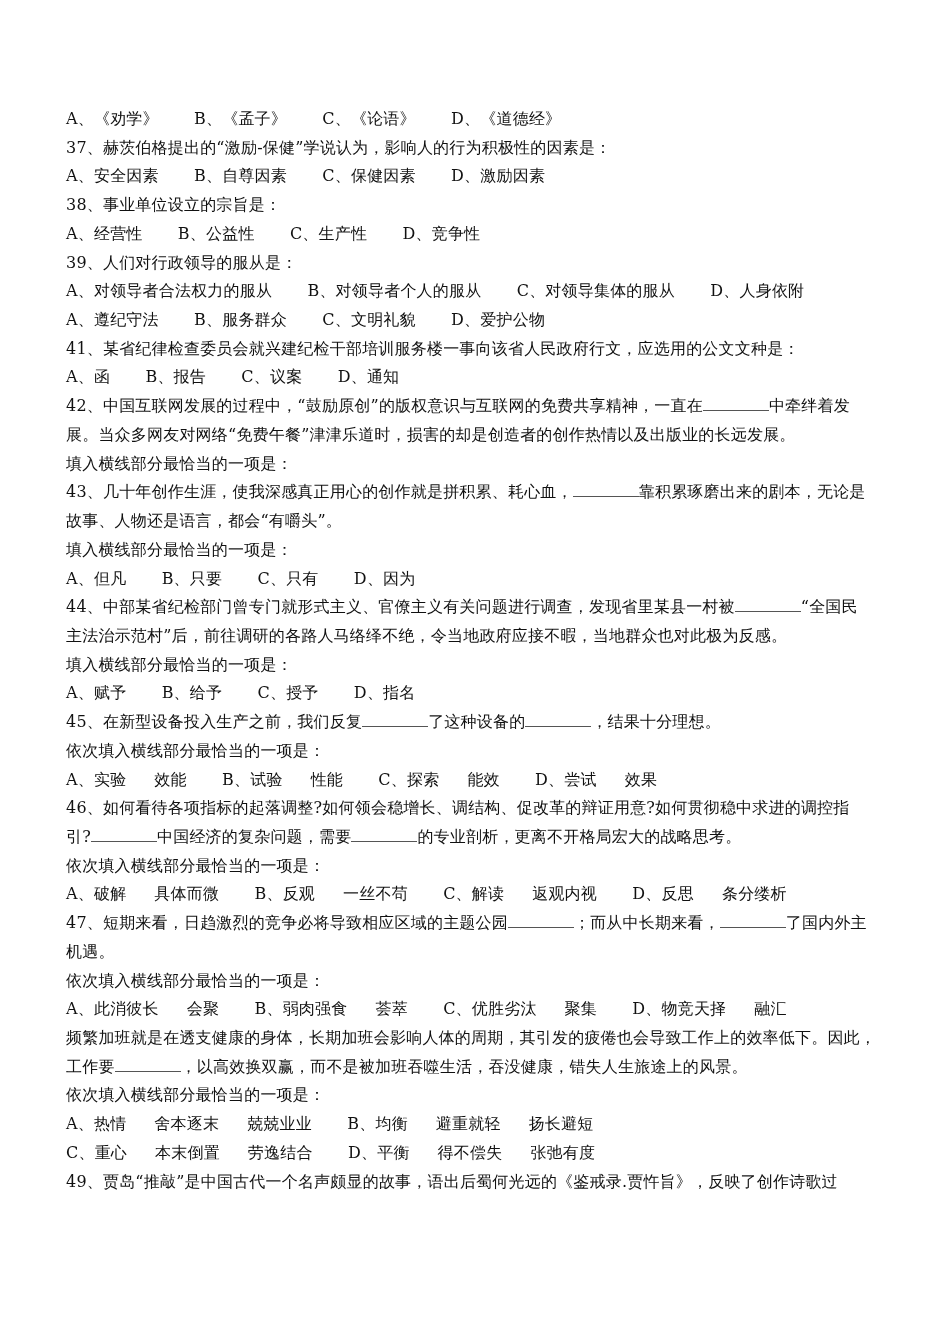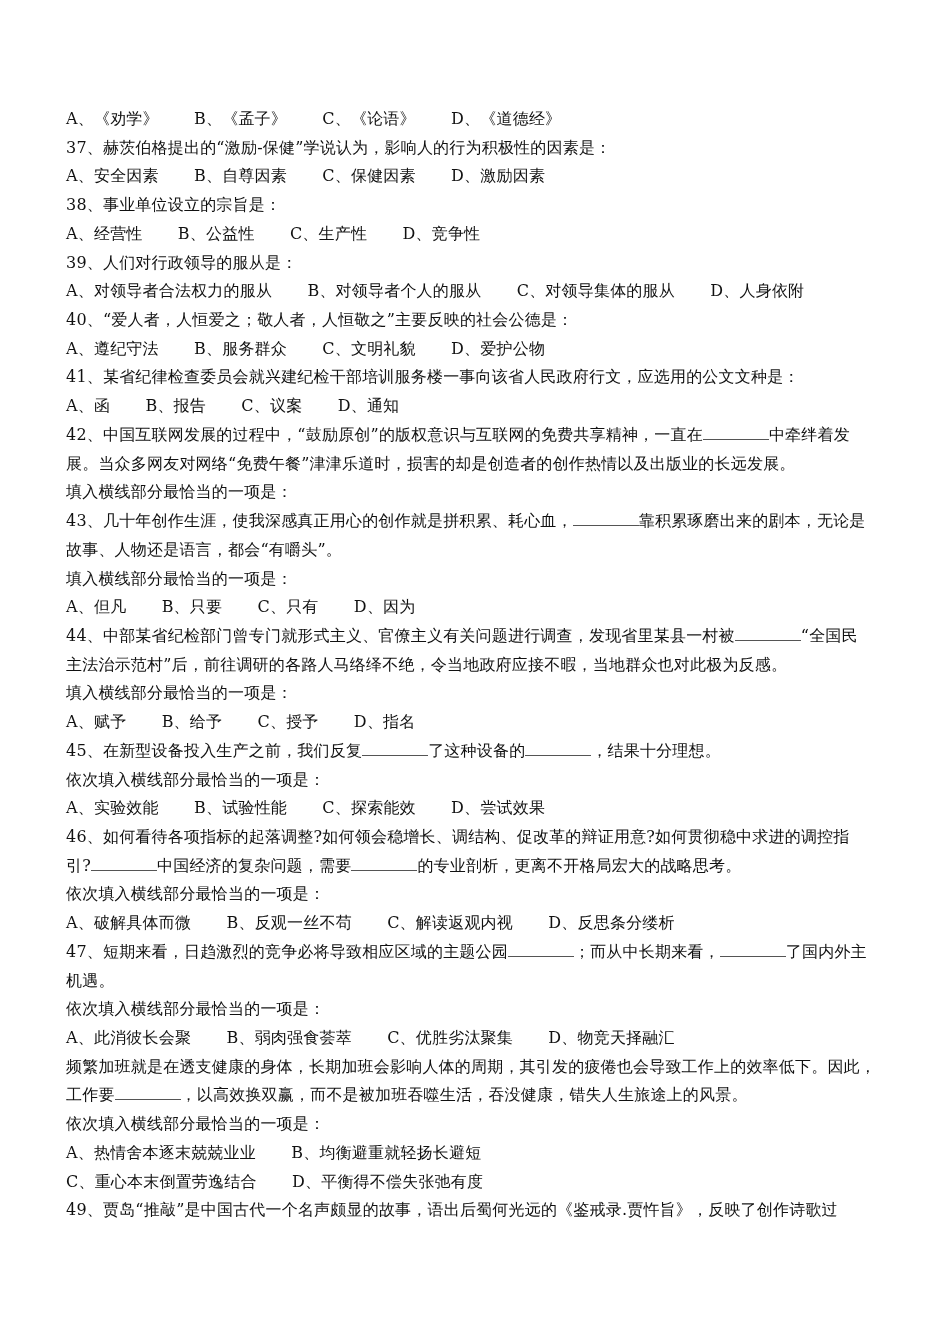--- a/index.html
+++ b/index.html
@@ -10,21 +10,21 @@
   }
   .page {
     position: absolute; left: 66px; top: 105px; width: 830px;
   }
   .line {
     height: 28.73px; line-height: 28.73px; font-size: 16px;
     white-space: nowrap; letter-spacing: 0.2px;
   }
   .opts span.opt { display: inline-block; margin-right: 30px; }
   .opts span.opt:last-child { margin-right: 0; }
-  .opts span.opt .w2 { }
+  .opts span.opt .w2 { margin-left: 28px; }
   .blank { display: inline-block; border-bottom: 1px solid #555; width: 66px; height: 14px; vertical-align: baseline; }
 </style>
 </head>
 <body>
 
 <div class="page">
 
   <div class="line opts">
     <span class="opt">A、《劝学》</span>
     <span class="opt">B、《孟子》</span>
@@ -49,21 +49,20 @@
   </div>
 
   <div class="line">39、人们对行政领导的服从是：</div>
   <div class="line opts">
     <span class="opt">A、对领导者合法权力的服从</span>
     <span class="opt">B、对领导者个人的服从</span>
     <span class="opt">C、对领导集体的服从</span>
     <span class="opt">D、人身依附</span>
   </div>
 
-  <div class="line">40、“爱人者，人恒爱之；敬人者，人恒敬之”主要反映的社会公德是：</div>
   <div class="line opts">
     <span class="opt">A、遵纪守法</span>
     <span class="opt">B、服务群众</span>
     <span class="opt">C、文明礼貌</span>
     <span class="opt">D、爱护公物</span>
   </div>
 
   <div class="line">41、某省纪律检查委员会就兴建纪检干部培训服务楼一事向该省人民政府行文，应选用的公文文种是：</div>
   <div class="line opts">
     <span class="opt">A、函</span>

